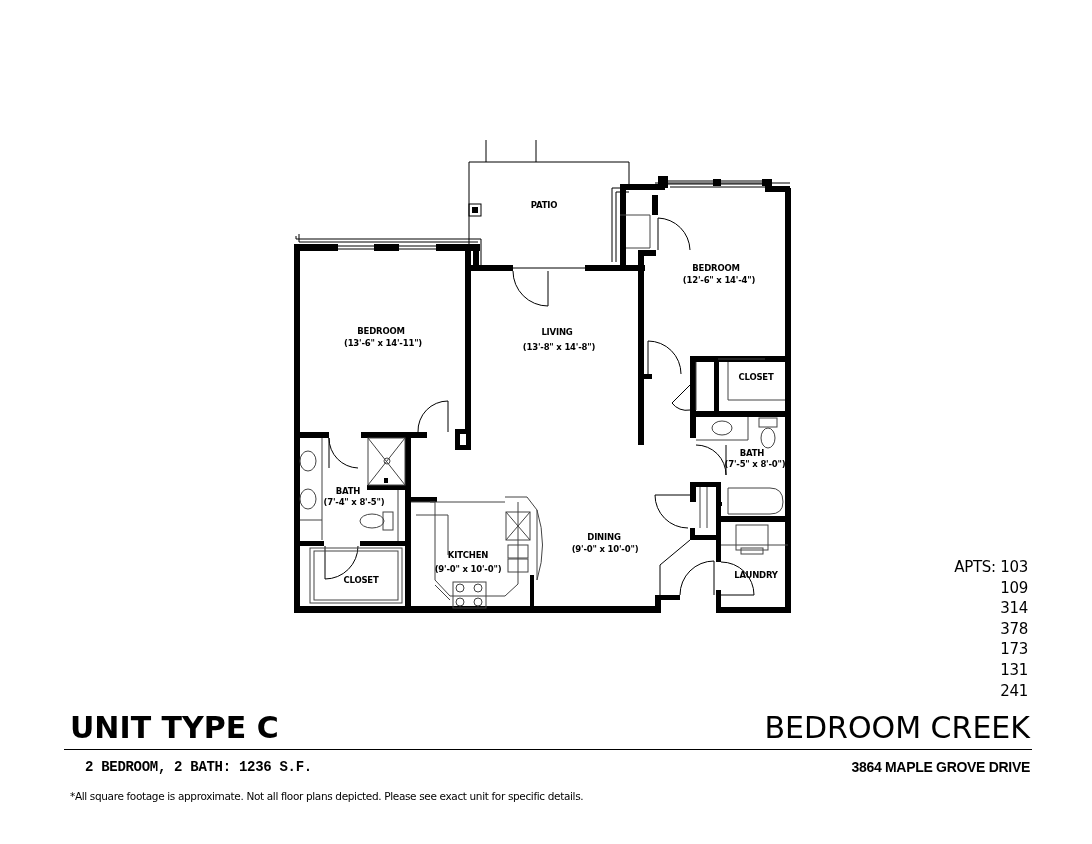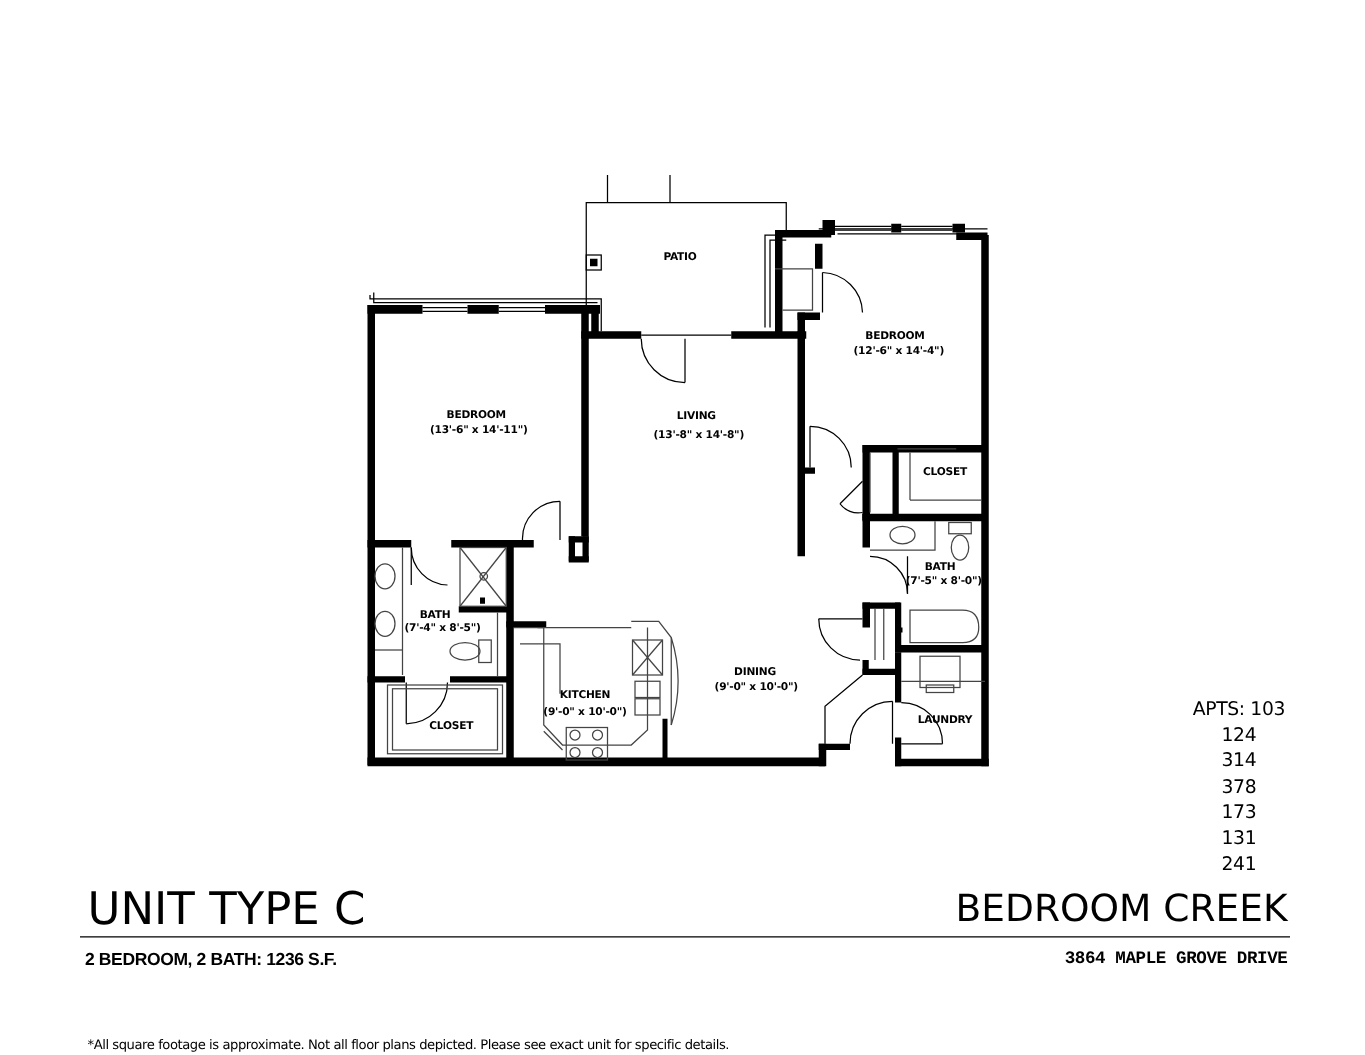--- a/index.html
+++ b/index.html
@@ -27,34 +27,34 @@
       font-size: 8.5px;
       font-weight: bold;
       fill: #000;
       text-anchor: middle;
       letter-spacing: -0.2px;
     }
     .apts {
       position: absolute;
       right: 64px;
       top: 557px;
-      text-align: center;
+      text-align: right;
       font-family: "DejaVu Sans", sans-serif;
       font-size: 15px;
       line-height: 20.6px;
       letter-spacing: -0.3px;
     }
     .apts .row { display: block; }
     .unit-title {
       position: absolute;
       left: 70px;
       top: 708px;
       font-family: "DejaVu Sans", sans-serif;
-      font-size: 36px;
-      font-weight: normal;
+      font-size: 30px;
+      font-weight: bold;
       letter-spacing: 0px;
       line-height: 40px;
     }
     .property-name {
       position: absolute;
       right: 62px;
       top: 708px;
       font-family: "DejaVu Sans", sans-serif;
       font-size: 30px;
       line-height: 40px;
@@ -63,45 +63,44 @@
     .rule {
       position: absolute;
       left: 64px;
       top: 749px;
       width: 968px;
       height: 1px;
       background: #000;
     }
     .unit-summary {
       position: absolute;
-      left: 68px;
+      left: 85px;
+      top: 759px;
+      font-family: Liberation Mono, monospace;
+      font-size: 14px;
+      font-weight: bold;
+      letter-spacing: -0.3px;
+    }
+    .address {
+      position: absolute;
+      right: 62px;
       top: 759px;
       font-family: Liberation Sans, sans-serif;
       font-size: 14px;
       font-weight: bold;
       letter-spacing: -0.3px;
-    }
-    .address {
-      position: absolute;
-      right: 62px;
-      top: 759px;
-      font-family: Liberation Mono, monospace;
-      font-size: 14px;
-      font-weight: bold;
-      letter-spacing: -0.3px;
       text-align: right;
     }
     .disclaimer {
       position: absolute;
       left: 70px;
       top: 790px;
       font-family: "DejaVu Sans", sans-serif;
       font-size: 10.5px;
       letter-spacing: -0.35px;
-      margin-top: 40px;
     }
   </style>
 </head>
 <body>
 
 <svg id="plan" viewBox="0 0 1092 844" xmlns="http://www.w3.org/2000/svg">
 
   <g fill="none" stroke="#000" stroke-width="1">
     <line x1="486" y1="140" x2="486" y2="162"></line>
     <line x1="536" y1="140" x2="536" y2="162"></line>
@@ -333,21 +332,21 @@
 
     <text class="room-label" x="756" y="578">LAUNDRY</text>
   </g>
 </svg>
 
 <div class="apts">
   <span class="row">
     <span>APTS: </span>
     <span>103</span>
   </span>
-  <span class="row">124</span>
+  <span class="row">109</span>
   <span class="row">314</span>
   <span class="row">378</span>
   <span class="row">173</span>
   <span class="row">131</span>
   <span class="row">241</span>
 </div>
 
 <div class="unit-title">UNIT TYPE C</div>
 <div class="property-name">BEDROOM CREEK</div>
 <div class="rule"></div>

